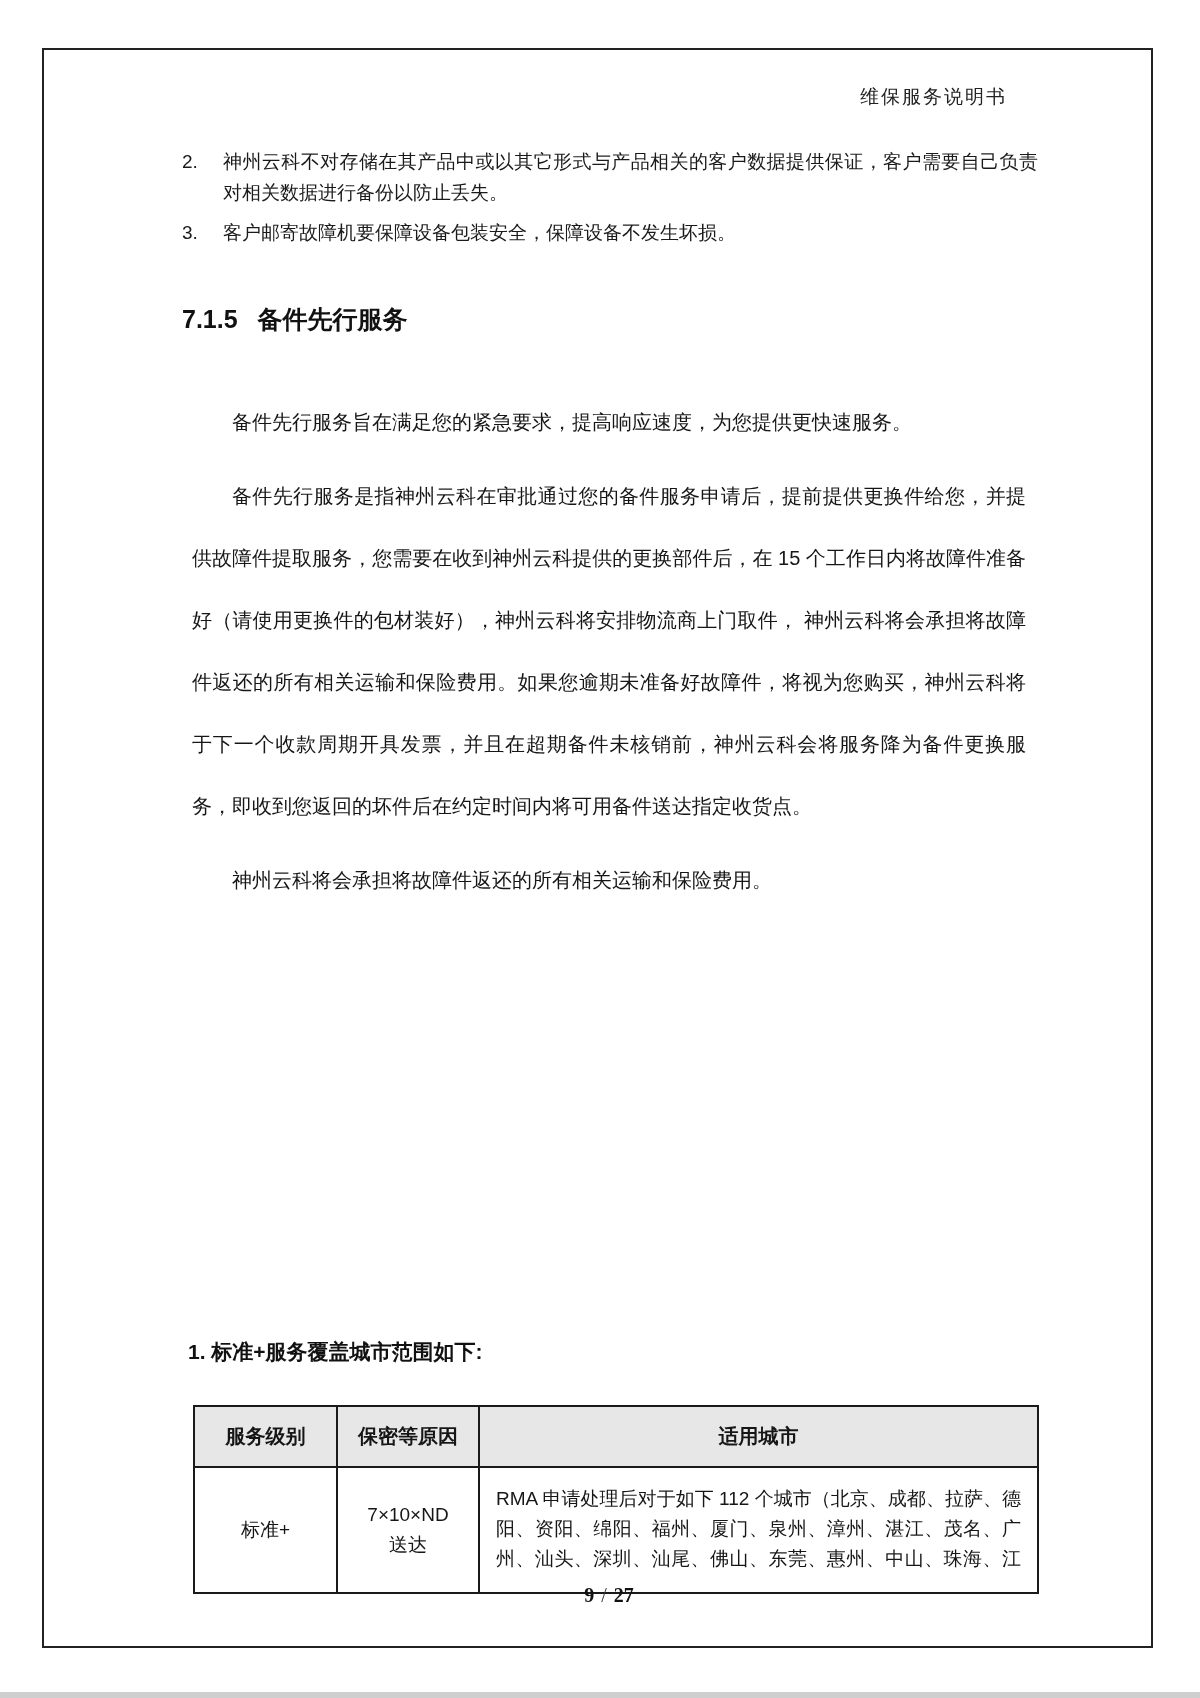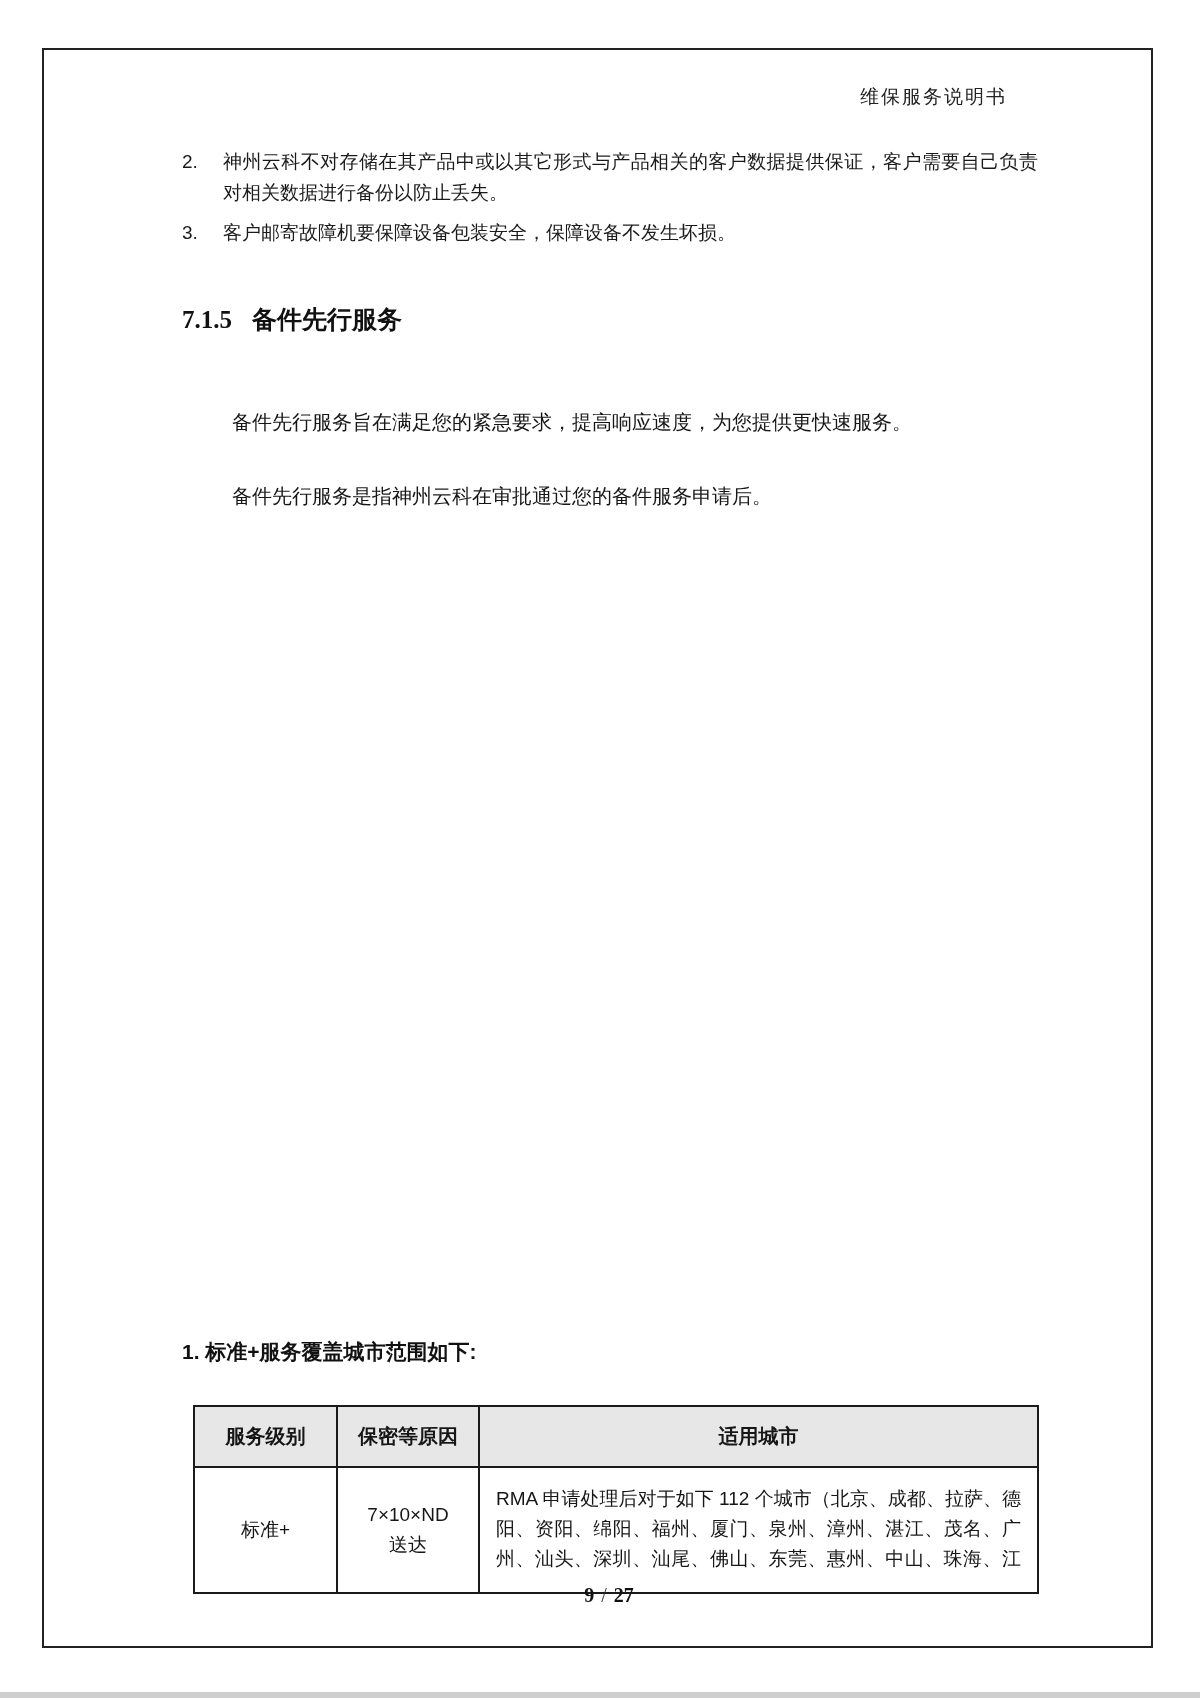--- a/index.html
+++ b/index.html
@@ -17,28 +17,28 @@
     color:#222;white-space:nowrap;
   }
   .intro-list{position:absolute;top:146px;left:182px;width:856px;font-size:19px;line-height:31px;}
   .intro-item{display:flex;margin-bottom:9px;}
   .intro-num{width:41px;flex:0 0 41px;}
   .intro-text{flex:1;text-align:justify;}
   .section-heading{
     position:absolute;top:302px;left:182px;font-size:25px;font-weight:bold;
     line-height:34px;white-space:nowrap;color:#111;
   }
-  .section-heading .sec-num{margin-right:20px;font-family:Liberation Serif, serif;}
+  .section-heading .sec-num{margin-right:20px;}
   .body-copy{
     position:absolute;top:379px;left:180px;width:858px;
     font-size:20px;line-height:62px;text-align:justify;color:#161616;
   }
   .body-copy p{margin:12px;text-indent:2em;}
   .coverage-note{
-    position:absolute;top:1337px;left:182px;font-size:21px;font-weight:bold;
+    position:absolute;top:1337px;left:188px;font-size:21px;font-weight:bold;
     line-height:30px;color:#111;white-space:nowrap;
   }
   table.service-table{
     position:absolute;top:1405px;left:193px;width:844px;
     border-collapse:collapse;table-layout:fixed;background:#fff;
   }
   .service-table col.c1{width:143px;}
   .service-table col.c2{width:142px;}
   .service-table col.c3{width:559px;}
   .service-table th,.service-table td{
@@ -83,21 +83,22 @@
     <span class="intro-text">客户邮寄故障机要保障设备包装安全，保障设备不发生坏损。</span>
   </div>
 </div>
 
 <div class="section-heading">
   <span class="sec-num">7.1.5</span><span>备件先行服务</span>
 </div>
 
 <div class="body-copy">
   <p>备件先行服务旨在满足您的紧急要求，提高响应速度，为您提供更快速服务。</p>
-  <p>备件先行服务是指神州云科在审批通过您的备件服务申请后。</p>
+  <p>备件先行服务是指神州云科在审批通过您的备件服务申请后，提前提供更换件给您，并提供故障件提取服务，您需要在收到神州云科提供的更换部件后，在 15 个工作日内将故障件准备好（请使用更换件的包材装好），神州云科将安排物流商上门取件， 神州云科将会承担将故障件返还的所有相关运输和保险费用。如果您逾期未准备好故障件，将视为您购买，神州云科将于下一个收款周期开具发票，并且在超期备件未核销前，神州云科会将服务降为备件更换服务，即收到您返回的坏件后在约定时间内将可用备件送达指定收货点。</p>
+  <p>神州云科将会承担将故障件返还的所有相关运输和保险费用。</p>
 </div>
 
 <div class="coverage-note">1. 标准+服务覆盖城市范围如下:</div>
 
 <table class="service-table">
   <colgroup>
       <col class="c1">
       <col class="c2">
       <col class="c3">
     </colgroup>

